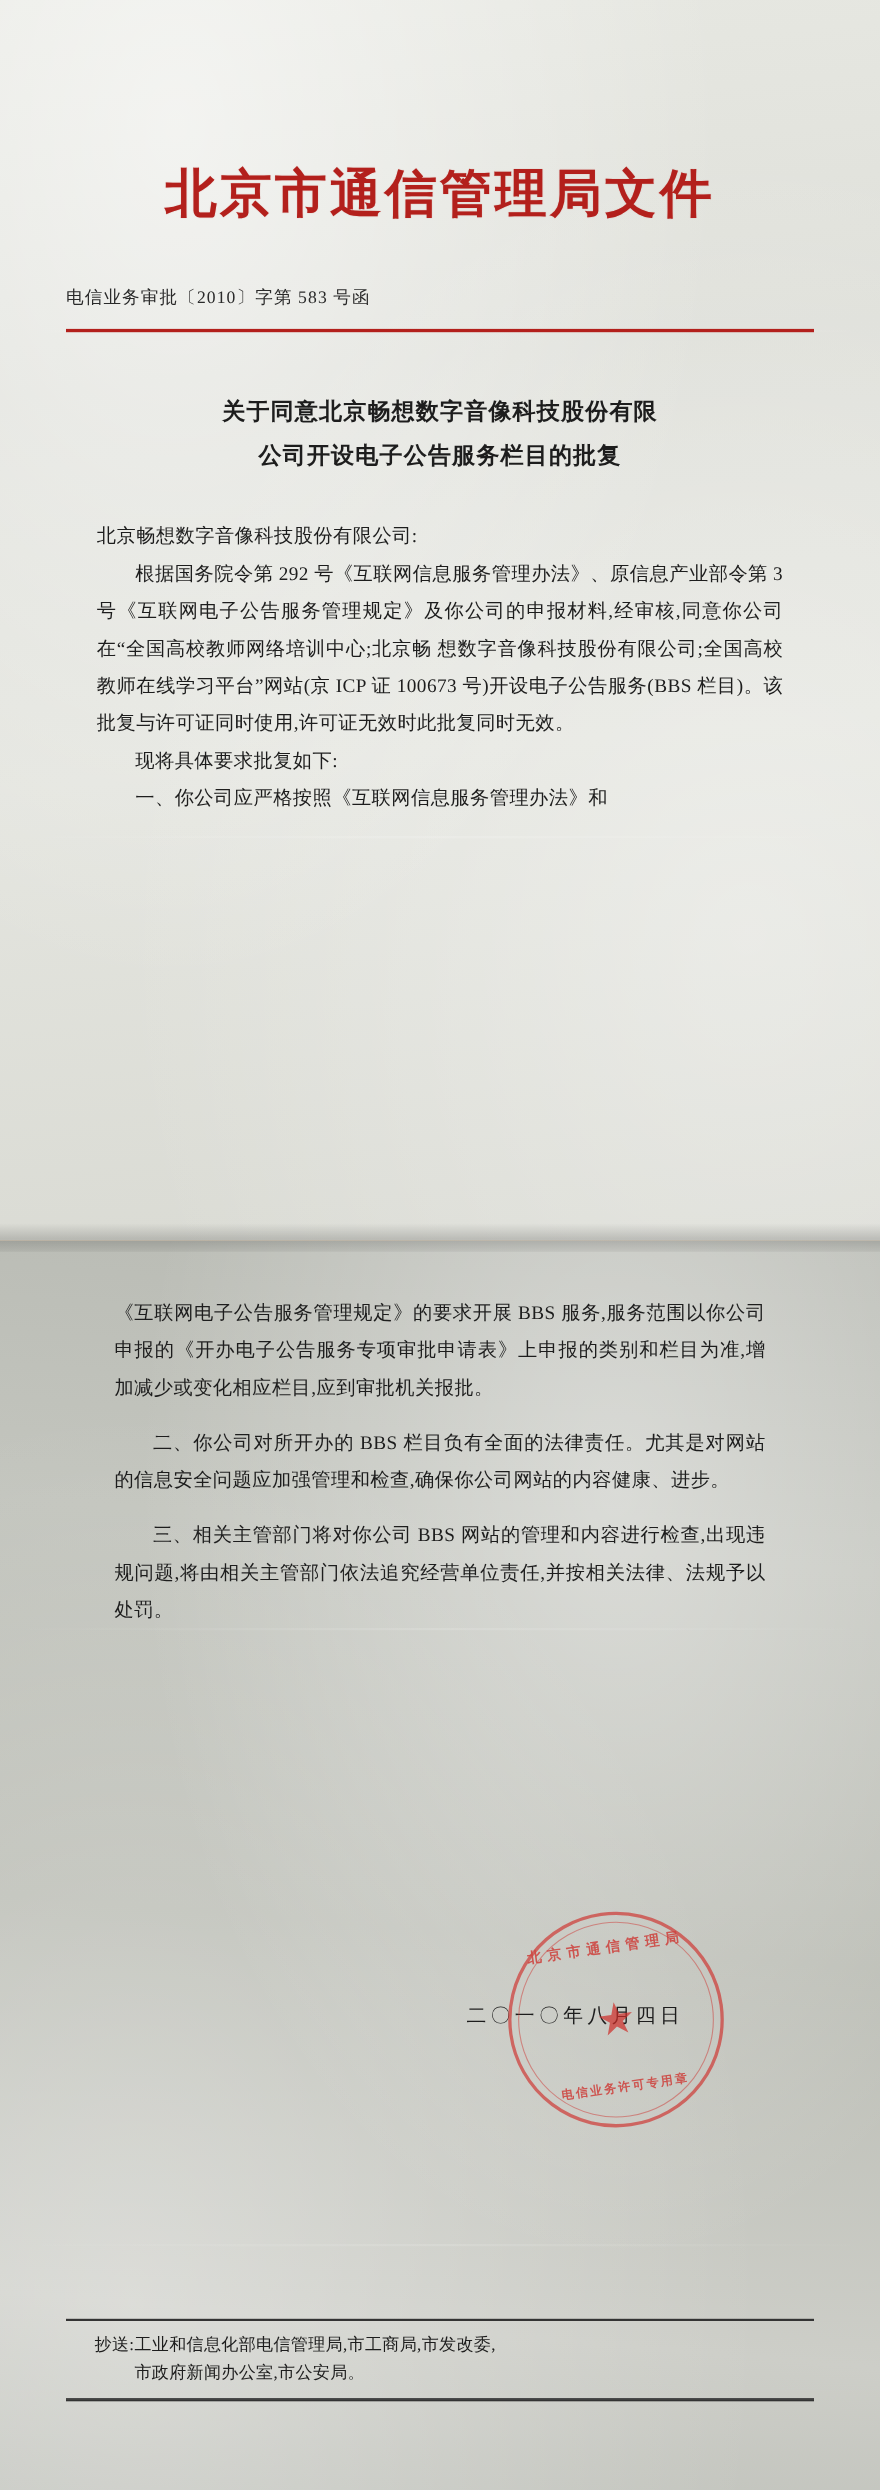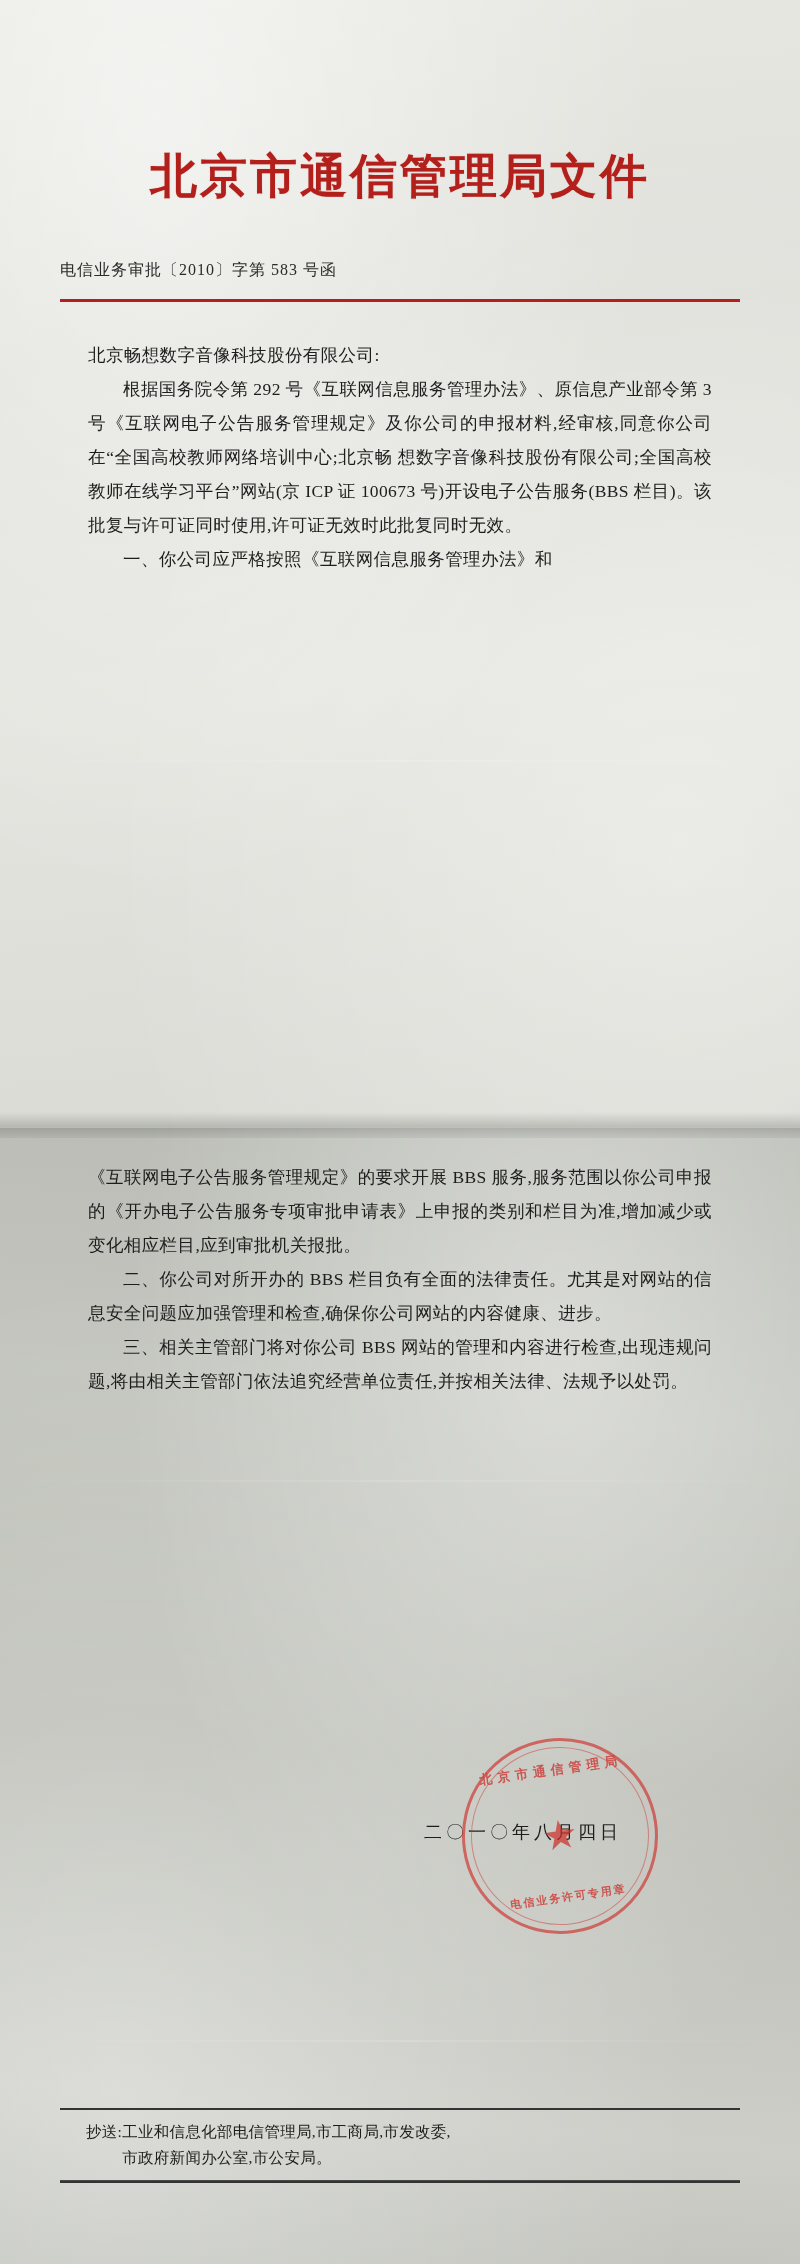--- a/index.html
+++ b/index.html
@@ -112,21 +112,21 @@
     position: absolute;
     left: 88px;
     top: 1160px;
     width: 624px;
     font-size: 17.5px;
     line-height: 34px;
     color: #1d1d1d;
     letter-spacing: 0.4px;
     text-align: justify;
   }
-  .body-bottom p { margin: 0; }
+  .body-bottom p { margin: 16px; }
   .sign-date {
     position: absolute;
     left: 0;
     top: 1820px;
     width: 792px;
     text-align: right;
     padding-right: 170px;
     box-sizing: border-box;
     font-size: 18px;
     letter-spacing: 4px;
@@ -219,24 +219,29 @@
   <div class="crease" style="left:0;top:2040px;width:800px;height:2px;opacity:.3;"></div>
 
   <div class="content">
 
     <div class="doc-title">北京市通信管理局文件</div>
 
     <div class="doc-number">电信业务审批〔2010〕字第 583 号函</div>
 
     <div class="red-rule"></div>
 
+    <div class="subject">
+      <div>关于同意北京畅想数字音像科技股份有限</div>
+      <div>公司开设电子公告服务栏目的批复</div>
+    </div>
 
     <div class="body-block">
       <p>北京畅想数字音像科技股份有限公司:</p>
       <p class="indent">根据国务院令第 292 号《互联网信息服务管理办法》、原信息产业部令第 3 号《互联网电子公告服务管理规定》及你公司的申报材料,经审核,同意你公司在“全国高校教师网络培训中心;北京畅 想数字音像科技股份有限公司;全国高校教师在线学习平台”网站(京 ICP 证 100673 号)开设电子公告服务(BBS 栏目)。该批复与许可证同时使用,许可证无效时此批复同时无效。</p>
+      <p class="indent">现将具体要求批复如下:</p>
       <p class="indent">一、你公司应严格按照《互联网信息服务管理办法》和</p>
     </div>
 
   </div>
 
   <div class="body-bottom">
     <p>《互联网电子公告服务管理规定》的要求开展 BBS 服务,服务范围以你公司申报的《开办电子公告服务专项审批申请表》上申报的类别和栏目为准,增加减少或变化相应栏目,应到审批机关报批。</p>
     <p class="indent">二、你公司对所开办的 BBS 栏目负有全面的法律责任。尤其是对网站的信息安全问题应加强管理和检查,确保你公司网站的内容健康、进步。</p>
     <p class="indent">三、相关主管部门将对你公司 BBS 网站的管理和内容进行检查,出现违规问题,将由相关主管部门依法追究经营单位责任,并按相关法律、法规予以处罚。</p>
   </div>

